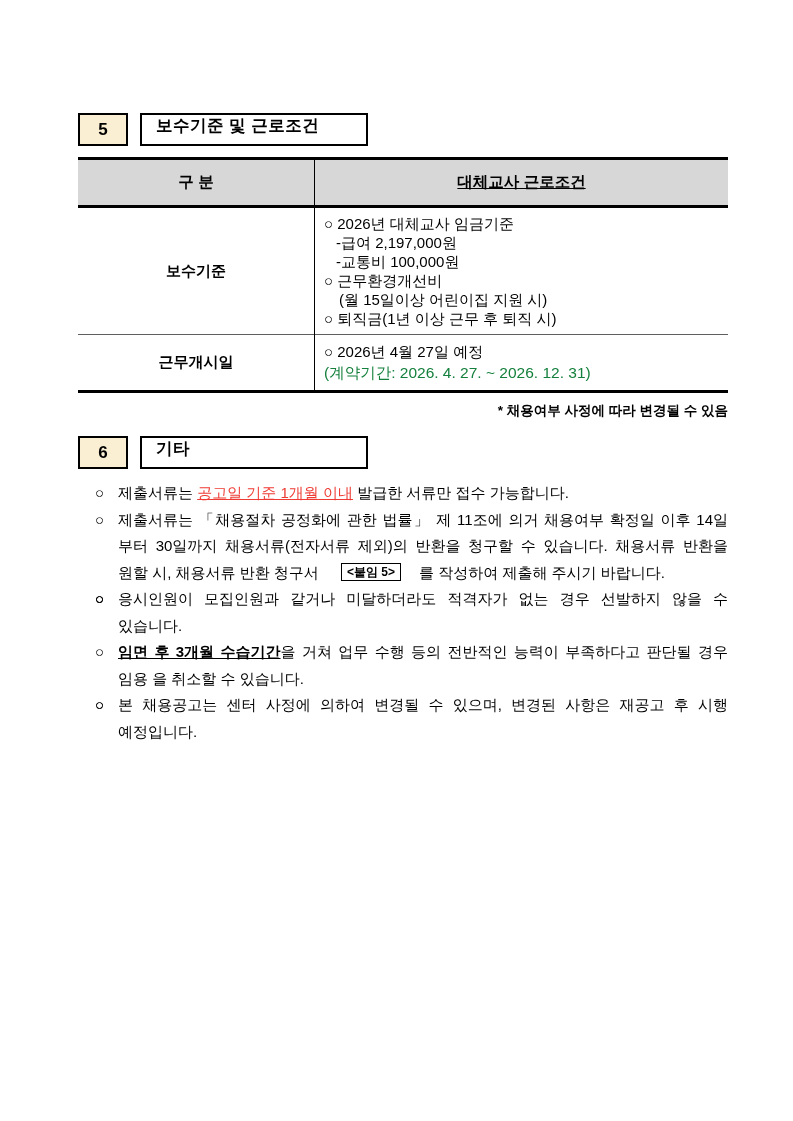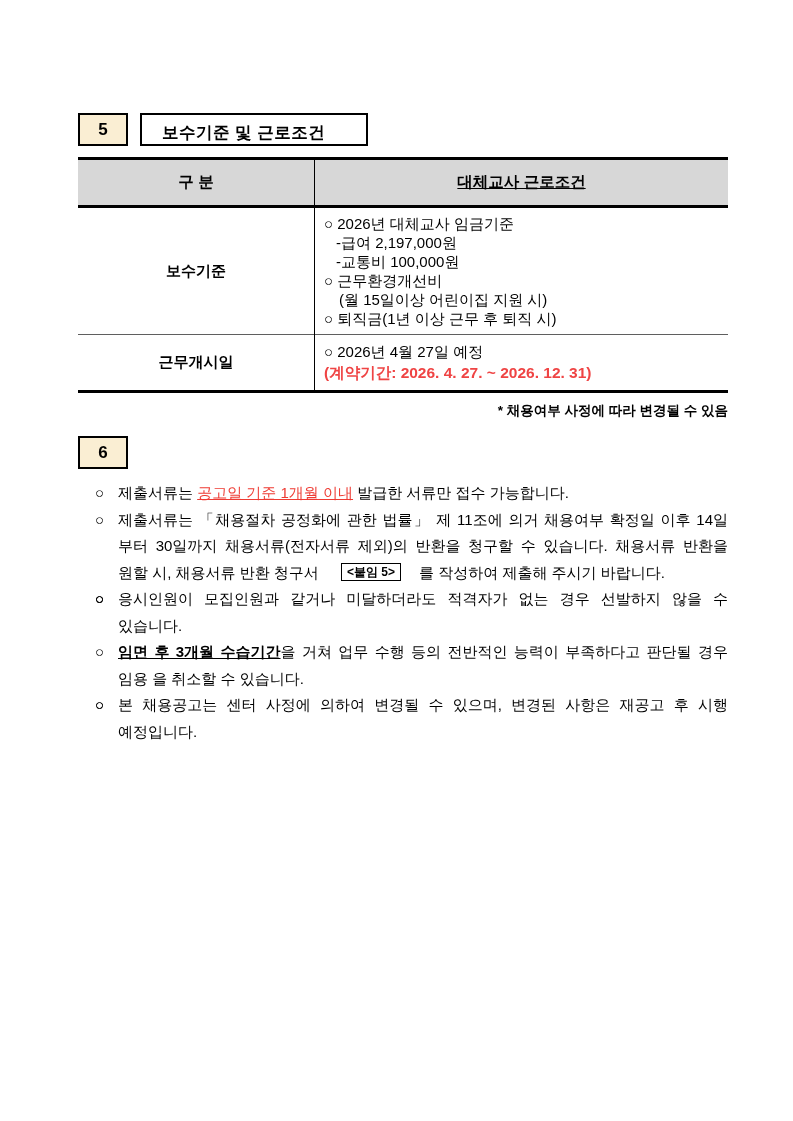--- a/index.html
+++ b/index.html
@@ -19,21 +19,21 @@
   .section-header { display: flex; gap: 12px; height: 33px; margin-bottom: 11px; }
   .num-box {
     box-sizing: border-box; width: 50px;
     border: 2px solid #000; background: #faeed3;
     display: flex; align-items: center; justify-content: center;
     font-weight: bold; font-size: 17px;
   }
   .title-box {
     box-sizing: border-box; width: 228px;
     border: 2px solid #000; background: #fff;
-    display: flex; align-items: flex-end; padding-left: 20px;
+    display: flex; align-items: flex-start; padding-left: 14px;
     font-weight: bold; font-size: 16.5px; letter-spacing: 0.5px;
   }
 
   
   table.cond {
     width: 650px; border-collapse: collapse; table-layout: fixed;
     border-top: 3px solid #000; border-bottom: 3px solid #000;
     font-size: 15px;
   }
   table.cond thead td {
@@ -50,21 +50,21 @@
   table.cond tbody tr:last-child { border-bottom: none; }
   table.cond tbody tr:nth-child(1) { height: 118px; }
   table.cond tbody tr:nth-child(2) { height: 57px; }
   table.cond tbody tr:nth-child(3) { height: 41px; }
   table.cond tbody tr:nth-child(4) { height: 52px; }
   table.cond tbody tr:nth-child(5) { height: 34px; }
   .hdr-underline { text-decoration: underline; }
   .cell-line { line-height: 19px; word-break: keep-all; }
   .cell-line.indent  { padding-left: 12px; }
   .cell-line.indent2 { padding-left: 15px; }
-  .cell-line.blue-bold { color: #ef4444; font-weight: bold; font-size: 15.5px; line-height: 23px; }
+  .cell-line.blue-bold { color: #15803d; font-weight: normal; font-size: 15.5px; line-height: 23px; }
 
   
   .footnote {
     width: 650px; text-align: right;
     font-weight: bold; font-size: 13.5px;
     margin: 9px 0 16px 0;
   }
 
   
   .bullets { margin-left: 17px; width: 633px; }
@@ -126,20 +126,23 @@
         </tr>
       </tbody>
   </table>
 
   <div class="footnote">* 채용여부 사정에 따라 변경될 수 있음</div>
 
   <div class="section-header">
     <div class="num-box">
       <span>6</span>
     </div>
+    <div class="title-box">
+      <span>기타</span>
+    </div>
   </div>
 
   <div class="bullets">
       <div class="bullet"><span class="marker">○</span><span class="seg">제출서류는 </span><span class="seg red-underline">공고일 기준 1개월 이내</span><span class="seg"> 발급한 서류만 접수 가능합니다.</span></div>
       <div class="bullet"><span class="marker">○</span><span class="seg">제출서류는 「채용절차 공정화에 관한 법률」 제 11조에 의거 채용여부 확정일 이후 14일 부터 30일까지 채용서류(전자서류 제외)의 반환을 청구할 수 있습니다. 채용서류 반환을 원할 시, 채용서류 반환 청구서 </span><span class="seg attachment-box">&lt;붙임 5&gt;</span><span class="seg">를 작성하여 제출해 주시기 바랍니다.</span></div>
       <div class="bullet"><span class="marker">○</span></div>
       <div class="bullet"><span class="marker">○</span></div>
       <div class="bullet"><span class="marker">○</span><span class="seg">응시인원이 모집인원과 같거나 미달하더라도 적격자가 없는 경우 선발하지 않을 수 있습니다.</span></div>
       <div class="bullet"><span class="marker">○</span><span class="seg bold-underline">임면 후 3개월 수습기간</span><span class="seg">을 거쳐 업무 수행 등의 전반적인 능력이 부족하다고 판단될 경우 임용 을 취소할 수 있습니다.</span></div>
       <div class="bullet"><span class="marker">○</span></div>

